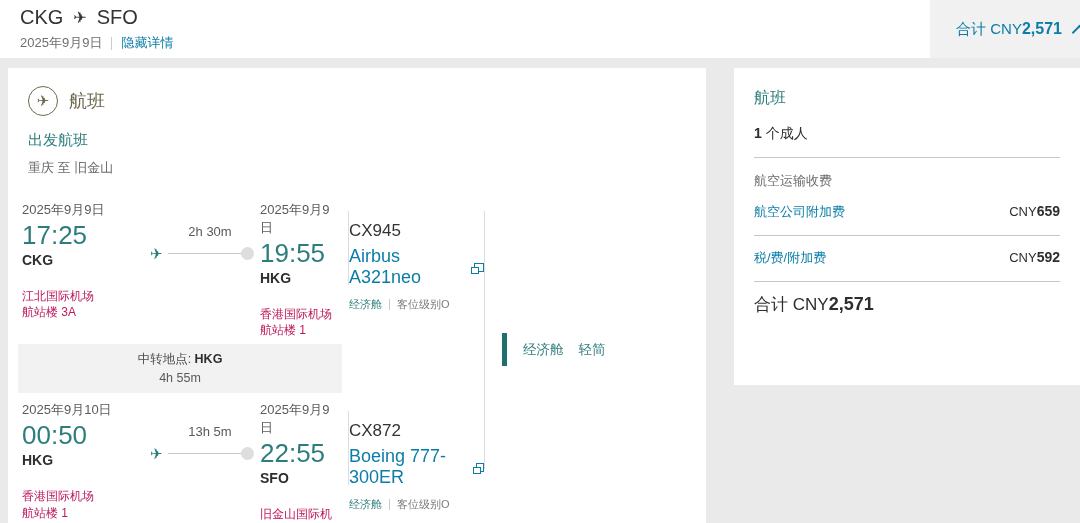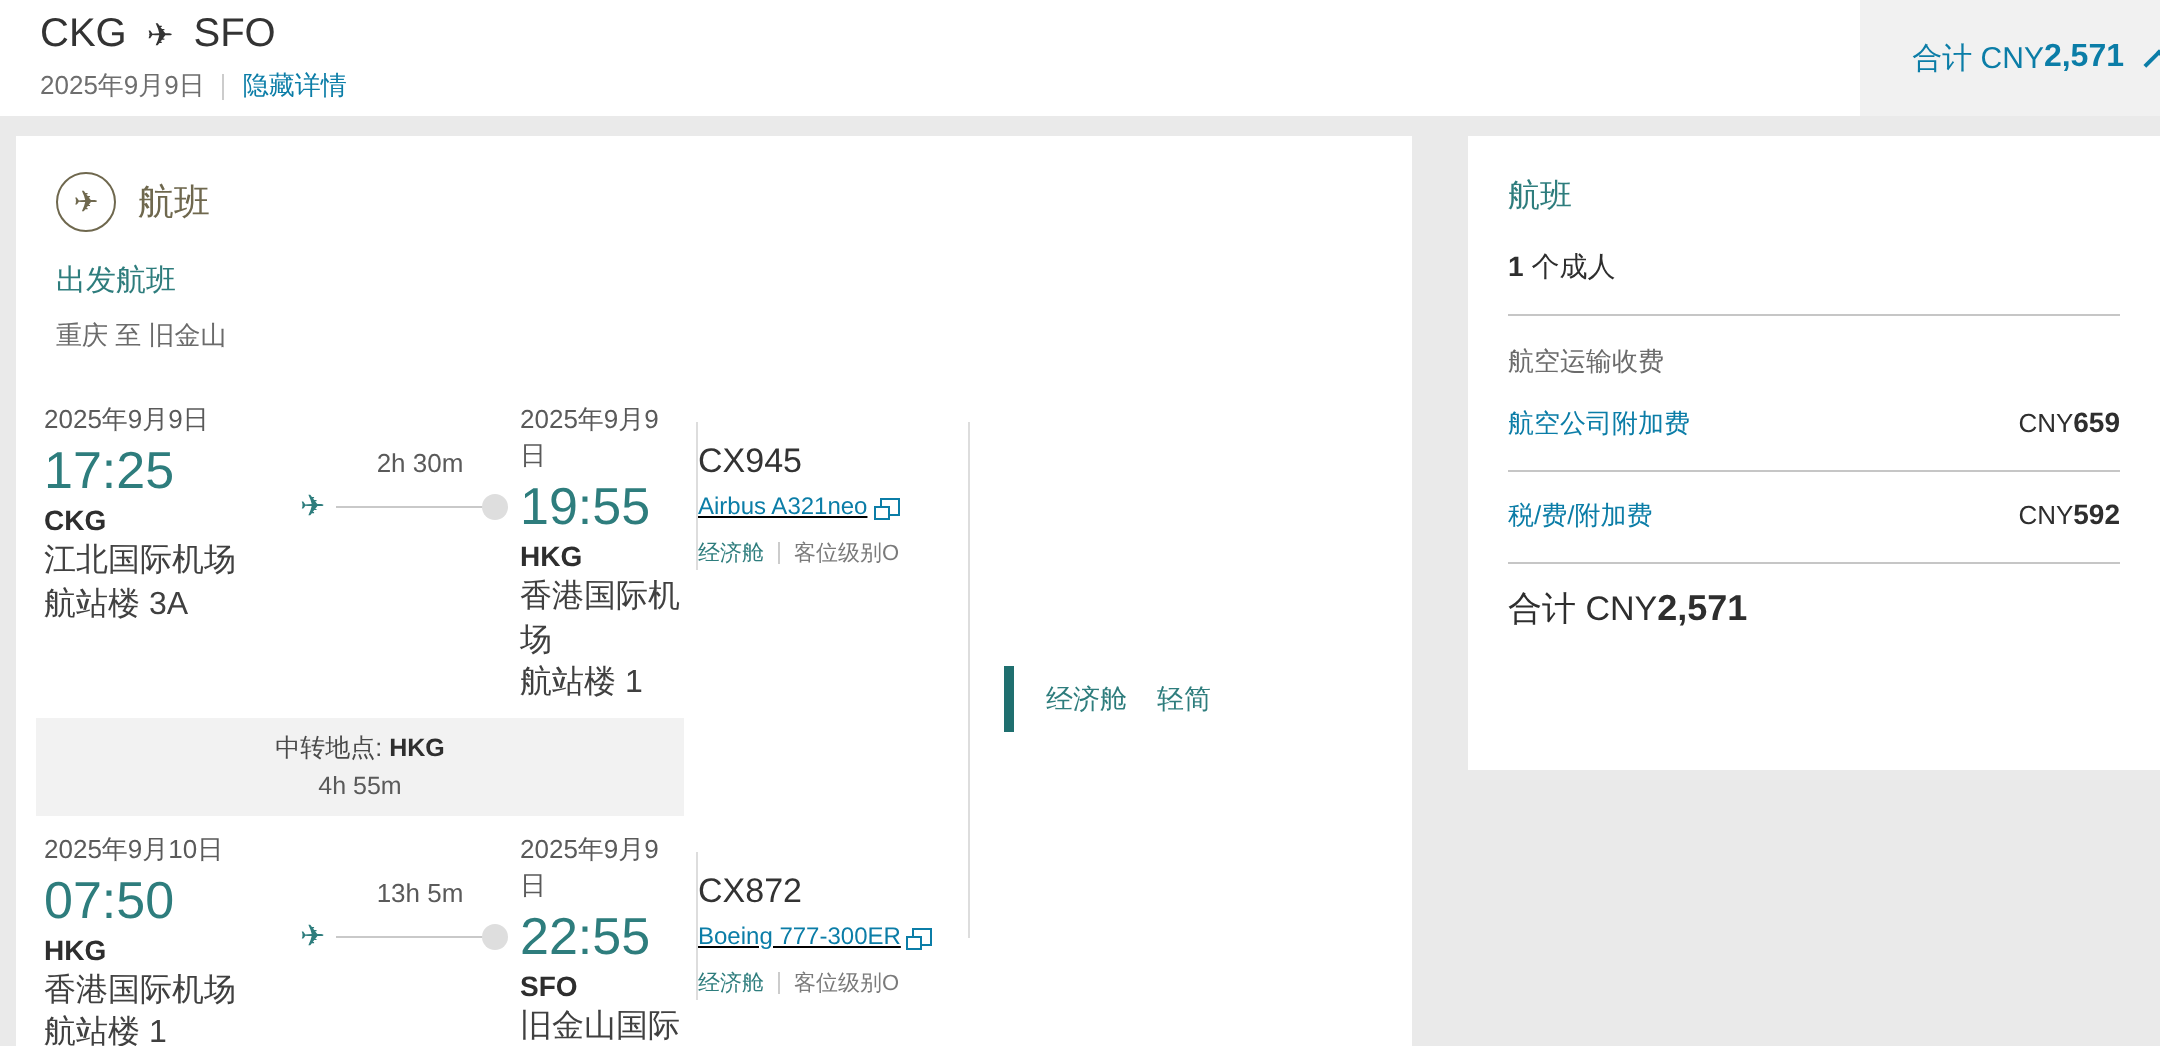--- a/index.html
+++ b/index.html
@@ -38,32 +38,32 @@
   
   .fc-body { display:flex; align-items:flex-start; margin-top:24px; }
   .fc-left { width:476px; padding-left:14px; }
   .segment { display:flex; align-items:flex-start; }
   .ep { }
   .ep-dep { width:128px; }
   .ep-arr { width:82px; margin-left:10px; }
   .ep .d { font-size:13px; color:#5a5a5a; }
   .ep .t { font-size:26px; color:#2e7d7d; margin-top:1px; }
   .ep .c { font-size:14px; font-weight:bold; color:#2e2e2e; margin-top:1px; }
-  .ep .a { font-size:16px; color:#404040; line-height:1.35; margin-top:2px; }
+  .ep .a { font-size:12px; color:#be185d; line-height:1.35; margin-top:20px; }
   .mid { width:100px; padding-top:23px; }
   .mid .dur { font-size:13px; color:#5a5a5a; text-align:center; padding-left:20px; }
   .mid .track { display:flex; align-items:center; margin-top:7px; }
   .mid .plane { color:#2e7d7d; font-size:15px; margin-right:5px; line-height:1; }
   .mid .line { flex:1; height:1px; background:#c9c9c9; position:relative; }
   .mid .line::after { content:''; position:absolute; right:-4px; top:-6px;
     width:13px; height:13px; border-radius:50%; background:#dedede; }
   .fl { width:136px; margin-left:6px; border-left:1px solid #dddddd; margin-top:10px;
     padding-top:10px; height:74px; display:flex; flex-direction:column; align-items:flex-start; }
   .fl .no { font-size:17px; color:#333333; }
-  .fl .ac { margin-top:5px; font-size:12px; display:flex; align-items:center; gap:6px;text-decoration:underline; }
+  .fl .ac { margin-top:5px; font-size:18px; display:flex; align-items:center; gap:6px; }
   .popup-icon { width:10px; height:9px; border:1px solid #0b7da7; display:inline-block;
     position:relative; margin-bottom:-1px; }
   .popup-icon::before { content:''; position:absolute; left:-4px; bottom:-3px;
     width:6px; height:5px; border:1px solid #0b7da7; background:#ffffff; }
   .cabin-row { margin-top:9px; display:flex; align-items:center; gap:7px; font-size:11px; }
   .cabin-row .cabin { color:#2e7d7d; }
   .cabin-row .klass { color:#7a7a7a; }
   .cdiv { width:1px; height:11px; background:#cccccc; }
 
   .transfer { width:324px; margin:6px 0 8px -4px; background:#f2f2f2; text-align:center;
@@ -170,21 +170,21 @@
         <div>
           <span>中转地点:</span>
           <b>HKG</b>
         </div>
         <div class="row2">4h 55m</div>
       </div>
 
       <div class="segment">
         <div class="ep ep-dep">
           <div class="d">2025年9月10日</div>
-          <div class="t">07:50</div>
+          <div class="t">00:50</div>
           <div class="c">HKG</div>
           <div class="a">
             <div>香港国际机场</div>
             <div>航站楼 1</div>
           </div>
         </div>
         <div class="mid">
           <div class="dur">13h 5m</div>
           <div class="track">
             <span class="plane">✈</span>

